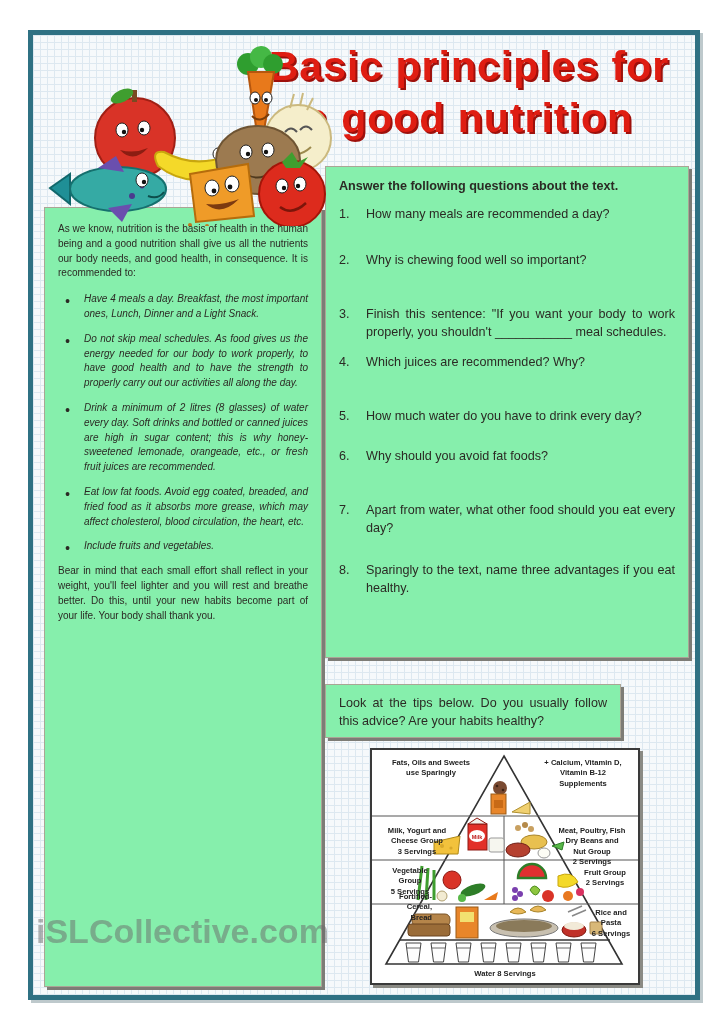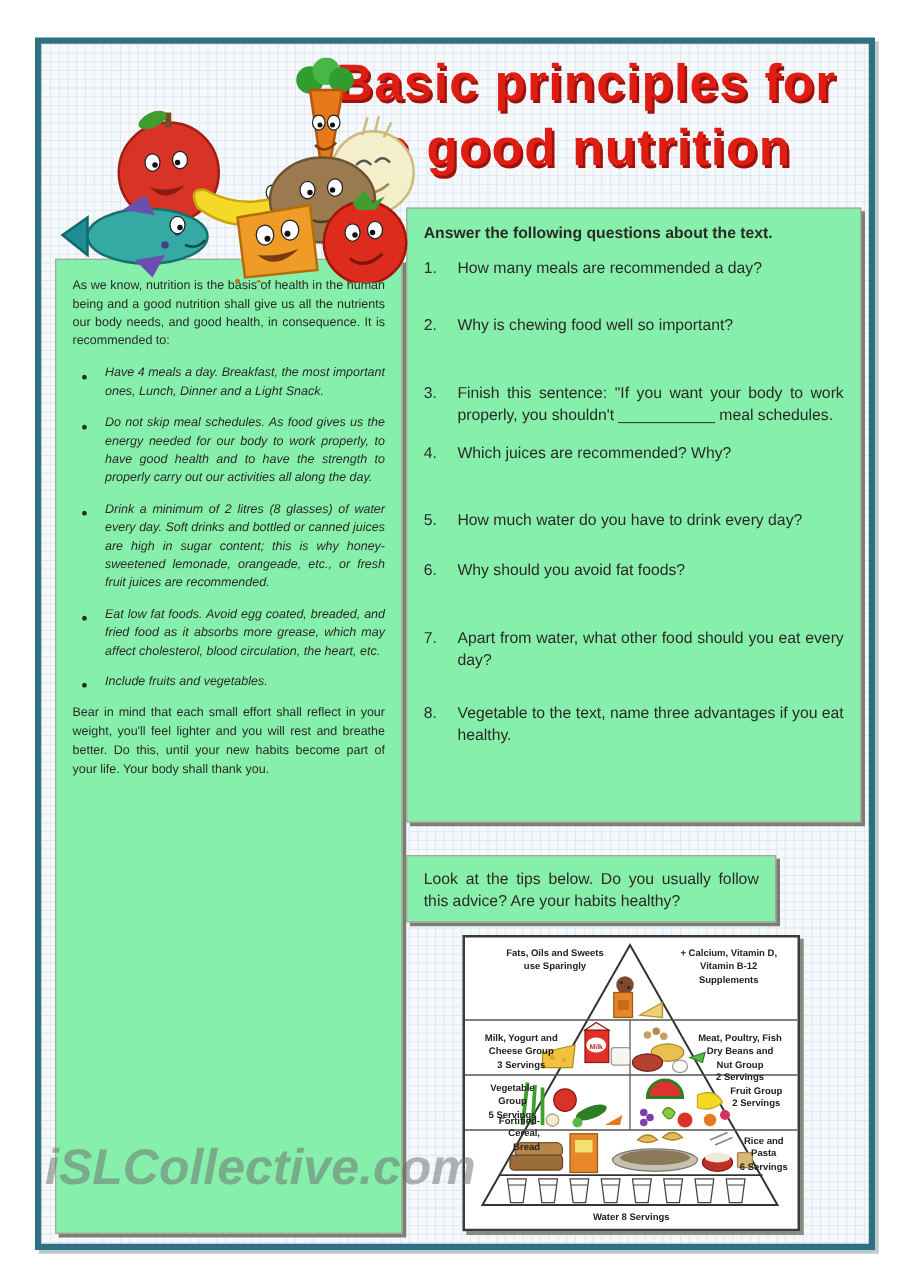--- a/index.html
+++ b/index.html
@@ -58,35 +58,35 @@
   
   .pyramid-panel{
     position:absolute;left:370px;top:748px;width:270px;height:237px;box-sizing:border-box;
     background:#ffffff;border:2px solid #3a3a3a;box-shadow:3px 3px 0 #8a8a84;
   }
   .pyramid-panel svg{position:absolute;left:0;top:0;}
   .pyr-label{
     position:absolute;font-size:7.6px;font-weight:bold;line-height:1.35;color:#222;
     text-align:center;white-space:pre-line;z-index:2;
   }
-  .lbl-fats{left:25px;top:8px;width:94px;}
+  .lbl-fats{left:12px;top:8px;width:94px;}
   .lbl-supp{left:160px;top:8px;width:102px;}
   .lbl-milk{left:2px;top:76px;width:86px;}
   .lbl-meat{left:174px;top:76px;width:92px;}
   .lbl-veg{left:8px;top:116px;width:60px;}
   .lbl-fruit{left:202px;top:118px;width:62px;}
   .lbl-bread{left:6px;top:142px;width:54px;text-align:right;padding-left:4px;box-sizing:border-box;}
   .lbl-rice{left:212px;top:158px;width:54px;}
   .lbl-water{left:0;top:219px;width:100%;}
   
   .illustration{position:absolute;left:40px;top:46px;z-index:3;}
   
   .watermark{
     position:absolute;left:36px;top:912px;width:310px;z-index:5;
-    font-size:40px;font-weight:bold;color:rgba(105,105,105,0.5);letter-spacing:0px;font-style:italic;
+    font-size:34px;font-weight:bold;color:rgba(105,105,105,0.5);letter-spacing:0px;
   }
 </style>
 </head>
 <body>
 
 <div class="frame"></div>
 
 <div class="title">
   <div>Basic principles for</div>
   <div>a good nutrition</div>
@@ -206,21 +206,21 @@
     <div class="q-item">
       <div class="q-num">6.</div>
       <div class="q-text">Why should you avoid fat foods?</div>
     </div>
     <div class="q-item">
       <div class="q-num">7.</div>
       <div class="q-text">Apart from water, what other food should you eat every day?</div>
     </div>
     <div class="q-item">
       <div class="q-num">8.</div>
-      <div class="q-text">Vegetable to the text, name three advantages if you eat healthy.</div>
+      <div class="q-text">Sparingly to the text, name three advantages if you eat healthy.</div>
     </div>
   </div>
 </div>
 
 <div class="panel tips-panel">
   <div>Look at the tips below. Do you usually follow this advice? Are your habits healthy?</div>
 </div>
 
 <div class="pyramid-panel">
   <svg width="266" height="233" viewBox="0 0 266 233">

